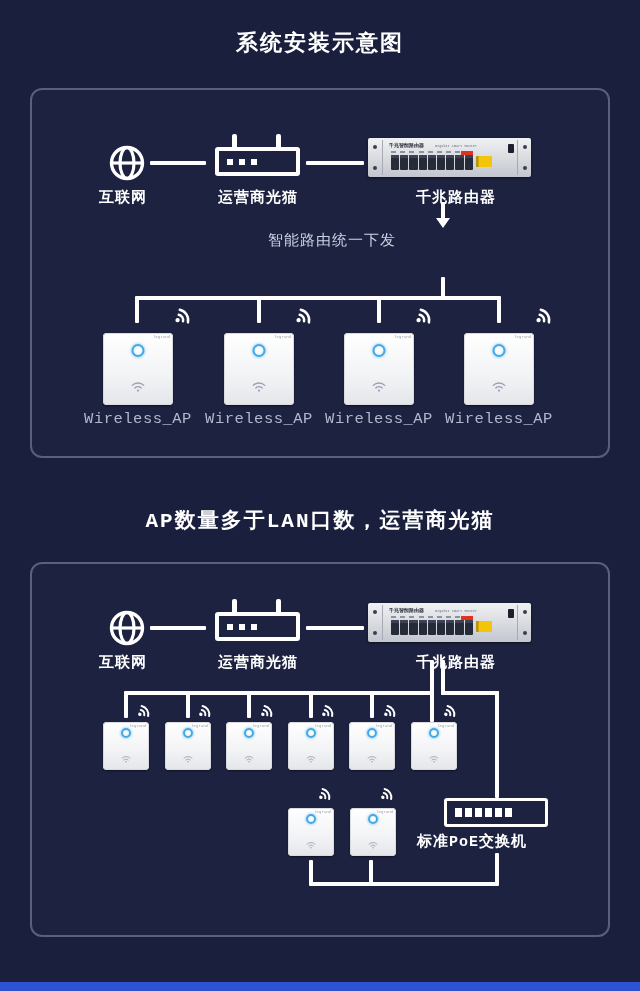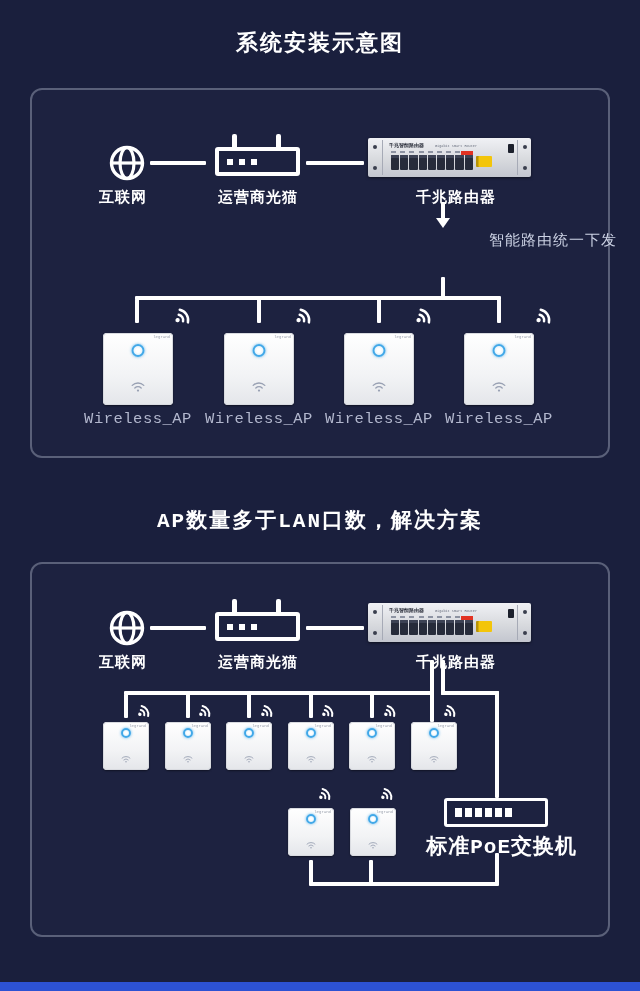--- a/index.html
+++ b/index.html
@@ -5,21 +5,21 @@
   html,body{margin:0;padding:0;background:#10142b;}
   .stage{position:relative;width:640px;height:991px;background:var(--bg,#1a1f3d);
          overflow:hidden;font-family:Liberation Mono, monospace;}
   .hline,.vline{position:absolute;background:var(--line,#fff);border-radius:1px;}
   .diagram-box{position:absolute;left:30px;width:576px;border:2px solid var(--box-border,#5a6079);
          border-radius:12px;background:rgba(255,255,255,0.015);}
   .sec-title{position:absolute;left:0;width:640px;text-align:center;color:var(--title,#fff);
          font-weight:bold;letter-spacing:2px;}
   .dev-label{position:absolute;width:112px;text-align:center;color:#fff;font-size:15px;
          font-weight:bold;letter-spacing:1px;}
-  .note-line{position:absolute;left:257px;width:360px;text-align:right;
+  .note-line{position:absolute;left:268px;width:360px;text-align:left;
          color:var(--note-text,#ccd2e4);font-size:15px;letter-spacing:1px;}
   .ap-label{position:absolute;width:120px;text-align:center;color:var(--ap-label,#b2b7cd);
          font-size:15.5px;letter-spacing:0.5px;}
   
   .globe{position:absolute;width:40px;height:40px;}
   
   .modem{position:absolute;width:85px;height:42px;}
   .m-ant{position:absolute;top:0;width:5px;height:16px;background:var(--line,#fff);border-radius:2px 2px 0 0;}
   .m-body{position:absolute;left:0;top:13px;width:85px;height:29px;border:4px solid var(--line,#fff);
          border-radius:3px;box-sizing:border-box;display:flex;align-items:center;gap:6px;padding-left:8px;}
@@ -58,22 +58,22 @@
   .wifi20{width:20px;height:20px;}
   .wifi16{width:16px;height:16px;}
   
   .arrow-head{position:absolute;width:0;height:0;border-left:7px solid transparent;
          border-right:7px solid transparent;border-top:10px solid var(--line,#fff);}
   
   .poe{position:absolute;left:444px;top:798px;width:104px;height:29px;box-sizing:border-box;
          border:3px solid var(--line,#fff);border-radius:3px;}
   .poe-ports{position:absolute;left:8px;top:7px;display:flex;gap:3px;}
   .poe-ports span{width:7px;height:9px;background:var(--line,#fff);display:block;}
-  .poe-label{position:absolute;left:417px;top:832px;width:160px;text-align:right;color:#fff;
-         font-size:21px;font-weight:bold;letter-spacing:1px;}
+  .poe-label{position:absolute;left:417px;top:832px;width:160px;text-align:left;color:#fff;
+         font-size:15px;font-weight:bold;letter-spacing:1px;}
   .bottom-bar{position:absolute;left:0;top:982px;width:640px;height:9px;background:var(--bottom-bar,#2d52d3);}
 </style>
 </head>
 <body>
 
 <div class="stage">
 
   <div class="sec-title" style="top:28px;font-size:22px;">系统安装示意图</div>
 
   <div class="diagram-box" style="top:88px;height:366px;"></div>
@@ -193,21 +193,21 @@
       <path d="M4.8 8 A4.6 4.6 0 0 1 11.2 8" stroke="#99a1b3" stroke-width="1.3" fill="none" stroke-linecap="round"></path>
       <circle cx="8" cy="10.6" r="1.1" fill="#99a1b3"></circle>
     </svg>
   </div>
 
   <div class="ap-label" style="left:78px;top:410px;">Wireless_AP</div>
   <div class="ap-label" style="left:199px;top:410px;">Wireless_AP</div>
   <div class="ap-label" style="left:319px;top:410px;">Wireless_AP</div>
   <div class="ap-label" style="left:439px;top:410px;">Wireless_AP</div>
 
-  <div class="sec-title" style="top:506px;font-size:21px;">AP数量多于LAN口数，解决方案</div>
+  <div class="sec-title" style="top:506px;font-size:21px;">AP数量多于LAN口数，运营商光猫</div>
 
   <div class="diagram-box" style="top:562px;height:371px;"></div>
 
   <svg class="globe" style="left:107px;top:608px;" viewBox="0 0 40 40">
     <circle cx="20" cy="20" r="15.5" fill="none" stroke="#fff" stroke-width="3.4"></circle>
     <ellipse cx="20" cy="20" rx="7" ry="15.5" fill="none" stroke="#fff" stroke-width="3.2"></ellipse>
     <line x1="5" y1="20" x2="35" y2="20" stroke="#fff" stroke-width="3.2"></line>
   </svg>
   <div class="hline" style="left:150px;top:626px;width:56px;height:4px;"></div>
 

